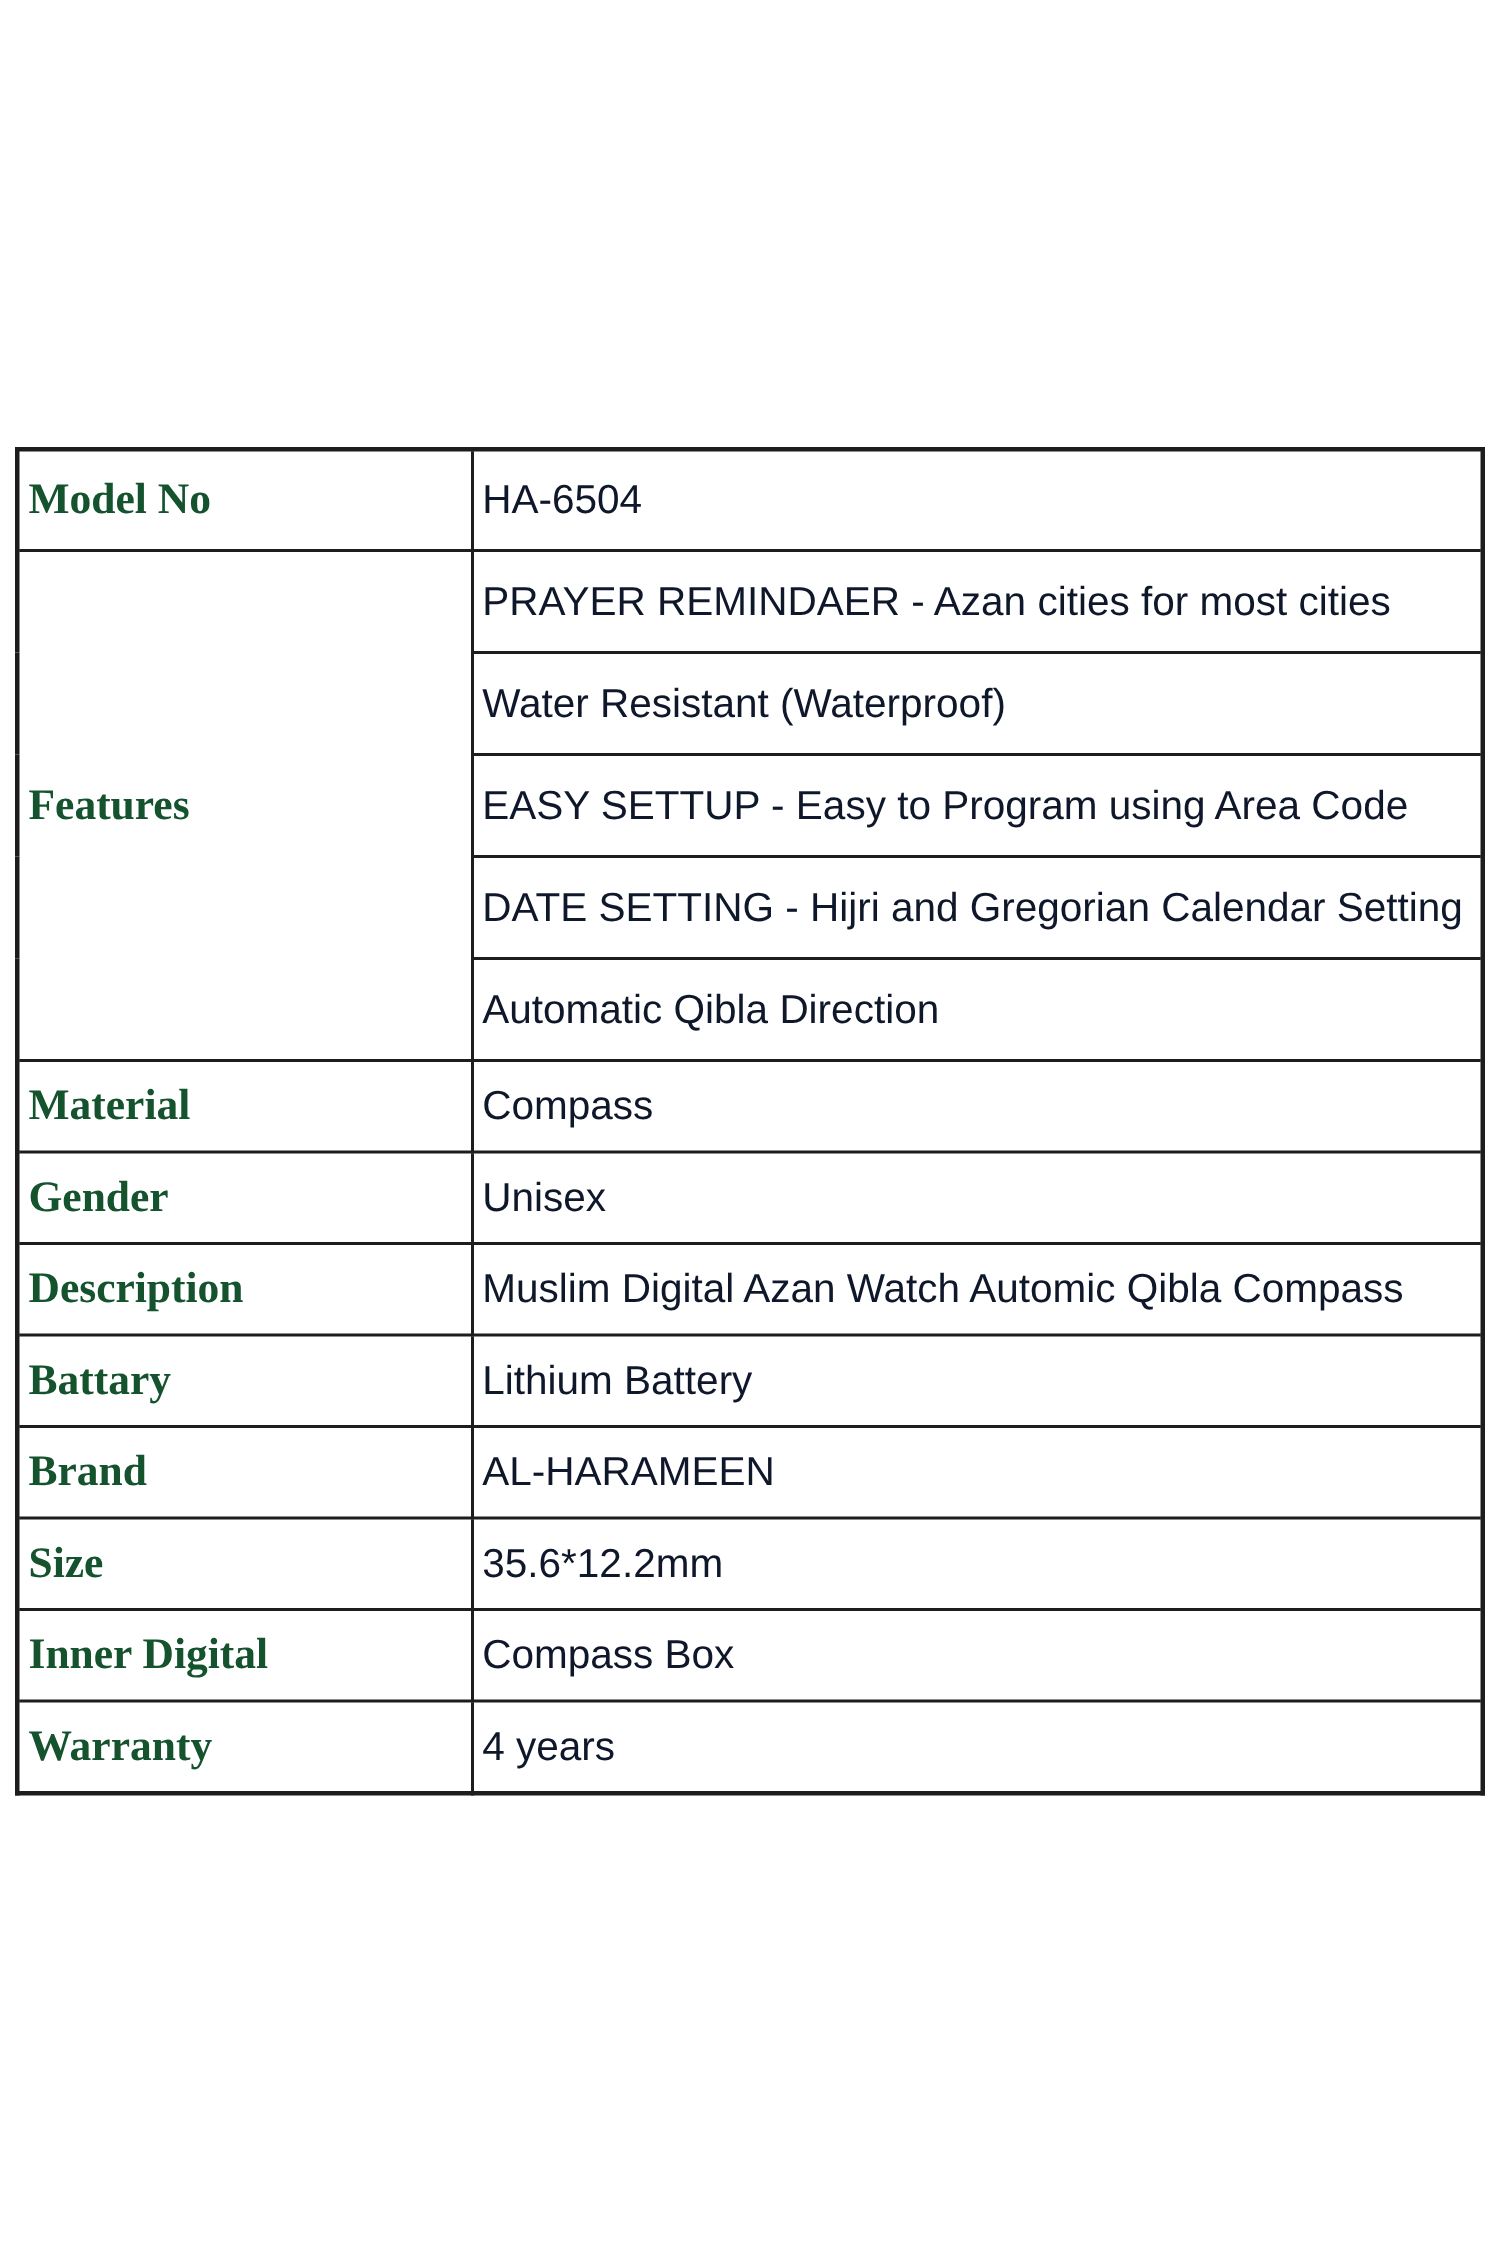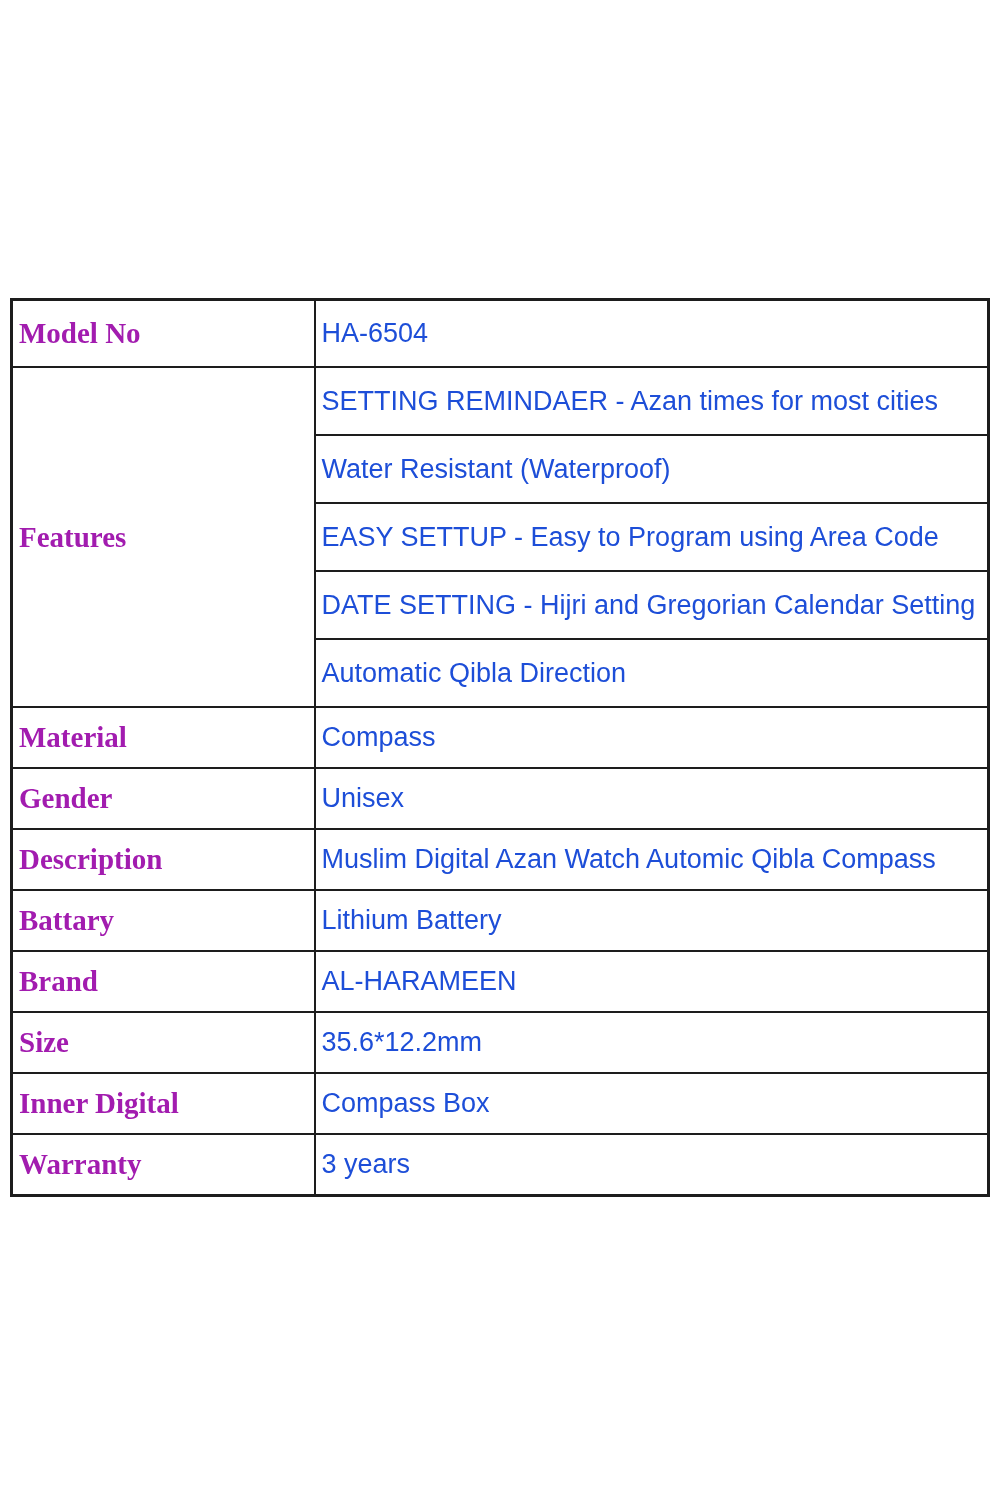--- a/index.html
+++ b/index.html
@@ -29,27 +29,27 @@
     border: 2px solid #1d1d1d;
     padding: 0 0 0 6px;
     vertical-align: middle;
     overflow: hidden;
     white-space: nowrap;
   }
   td.label {
     font-family: "Liberation Serif", serif;
     font-weight: bold;
     font-size: 29px;
-    color: #a21caf;
+    color: #14532d;
   }
   td.value {
     font-family: "Liberation Sans", sans-serif;
     font-weight: normal;
     font-size: 27px;
-    color: #1d4ed8;
+    color: #0f172a;
   }
   tr.r-model td { height: 65px; }
   tr.r-feature td { height: 66px; }
   tr.r-plain td { height: 59px; }
   td.feat-label {
     vertical-align: top;
     padding-top: 12px;
   }
 </style>
 </head>
@@ -61,21 +61,21 @@
         <col class="c1">
         <col class="c2">
       </colgroup>
     <tbody>
       <tr class="r-model">
         <td class="label">Model No</td>
         <td class="value">HA-6504</td>
       </tr>
       <tr class="r-feature">
         <td class="label feat-label" rowspan="5">Features</td>
-        <td class="value">SETTING REMINDAER - Azan times for most cities</td>
+        <td class="value">PRAYER REMINDAER - Azan cities for most cities</td>
       </tr>
       <tr class="r-feature">
         <td class="value">Water Resistant (Waterproof)</td>
       </tr>
       <tr class="r-feature">
         <td class="value">EASY SETTUP - Easy to  Program using Area Code</td>
       </tr>
       <tr class="r-feature">
         <td class="value">DATE SETTING - Hijri and Gregorian Calendar Setting</td>
       </tr>
@@ -105,17 +105,17 @@
       <tr class="r-plain">
         <td class="label">Size</td>
         <td class="value">35.6*12.2mm</td>
       </tr>
       <tr class="r-plain">
         <td class="label">Inner Digital</td>
         <td class="value">Compass Box</td>
       </tr>
       <tr class="r-plain">
         <td class="label">Warranty</td>
-        <td class="value">3 years</td>
+        <td class="value">4 years</td>
       </tr>
     </tbody>
   </table>
 </div>
 
 </body></html>

